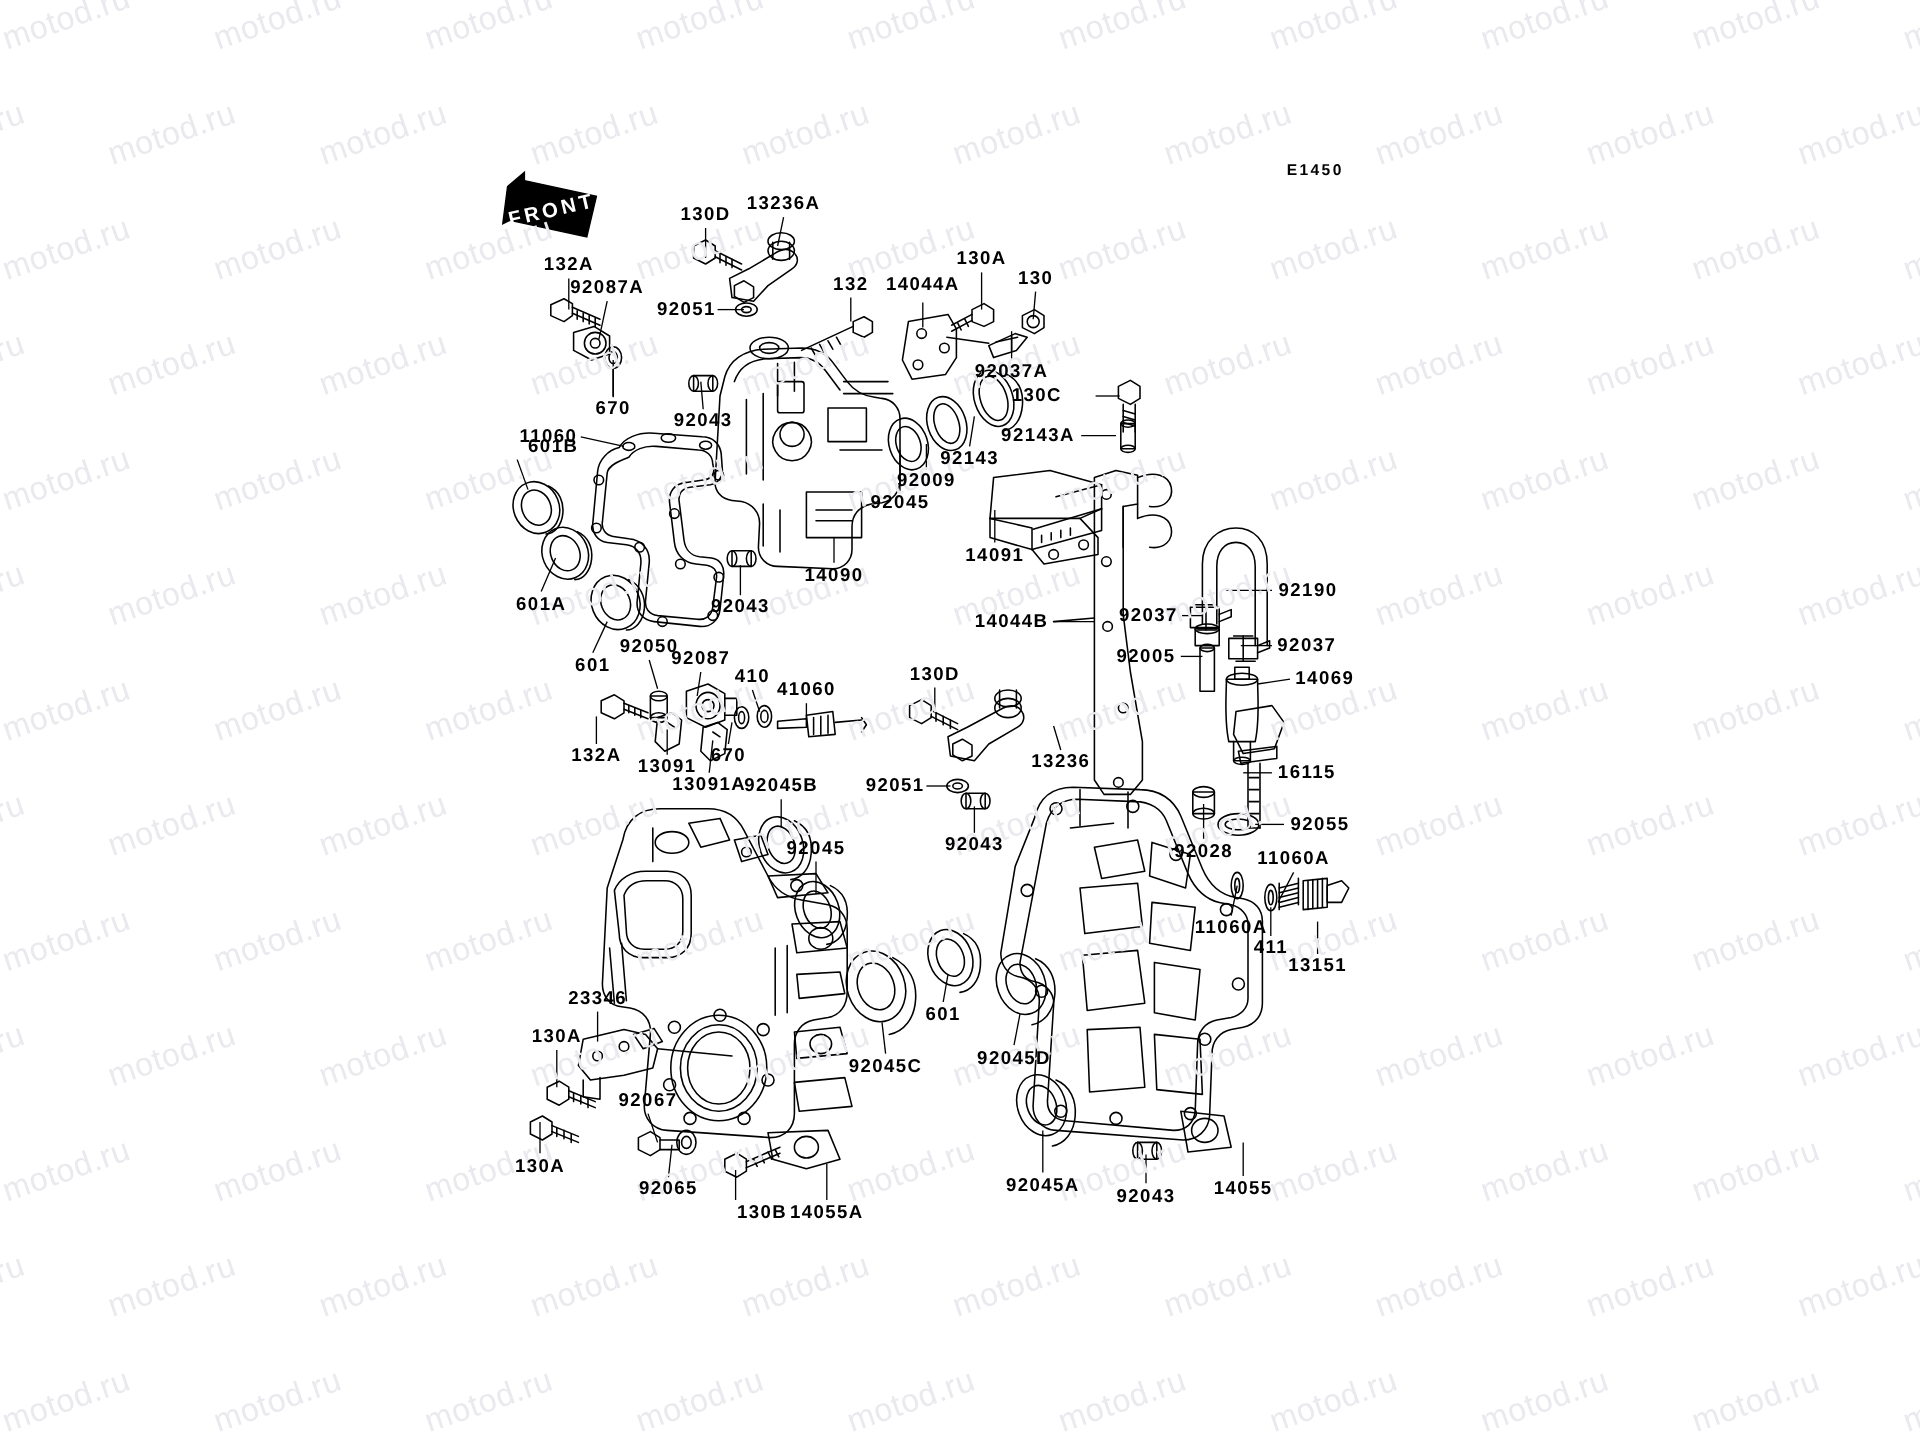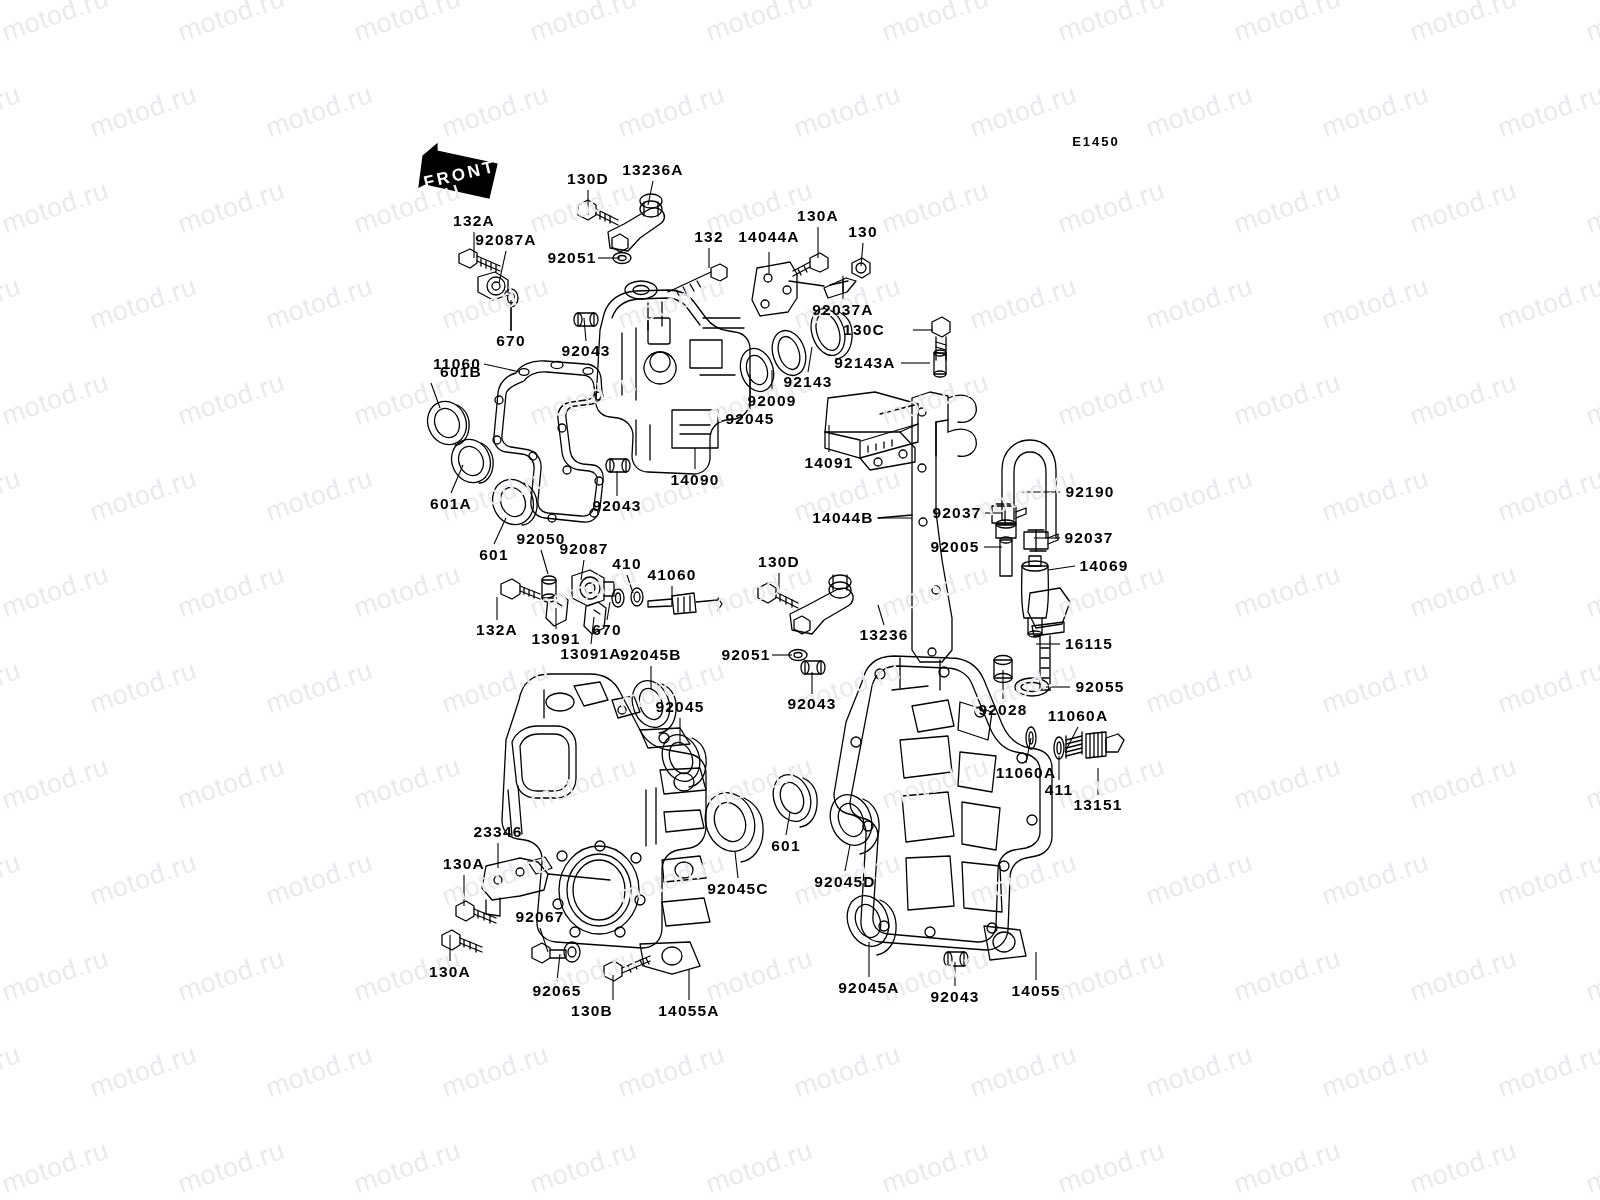--- a/index.html
+++ b/index.html
@@ -846,21 +846,21 @@
       <div class="lbl" style="left: 1098px; top: 805px;">13151</div>
       <div class="lbl" style="left: 680px; top: 707px;">92045</div>
       <div class="lbl" style="left: 786px; top: 846px;">601</div>
       <div class="lbl" style="left: 738px; top: 889px;">92045C</div>
       <div class="lbl" style="left: 845px; top: 882px;">92045D</div>
       <div class="lbl" style="left: 498px; top: 832px;">23346</div>
       <div class="lbl" style="left: 464px; top: 864px;">130A</div>
       <div class="lbl" style="left: 450px; top: 972px;">130A</div>
       <div class="lbl" style="left: 540px; top: 917px;">92067</div>
       <div class="lbl" style="left: 557px; top: 991px;">92065</div>
-      <div class="lbl" style="left: 592px; top: 1011px;">130B</div>
+      <div class="lbl" style="left: 635px; top: 1011px;">130B</div>
       <div class="lbl" style="left: 689px; top: 1011px;">14055A</div>
       <div class="lbl" style="left: 869px; top: 988px;">92045A</div>
       <div class="lbl" style="left: 955px; top: 997px;">92043</div>
       <div class="lbl" style="left: 1036px; top: 991px;">14055</div>
     </div>
 
   <div class="code" id="diagram-code" style="left: 1096px; top: 141px;">E1450</div>
 
   <div class="front-arrow" id="front-marker" style="left: 460px; top: 175px;">
     <svg width="86" height="62" viewBox="0 0 86 62" xmlns="http://www.w3.org/2000/svg">

